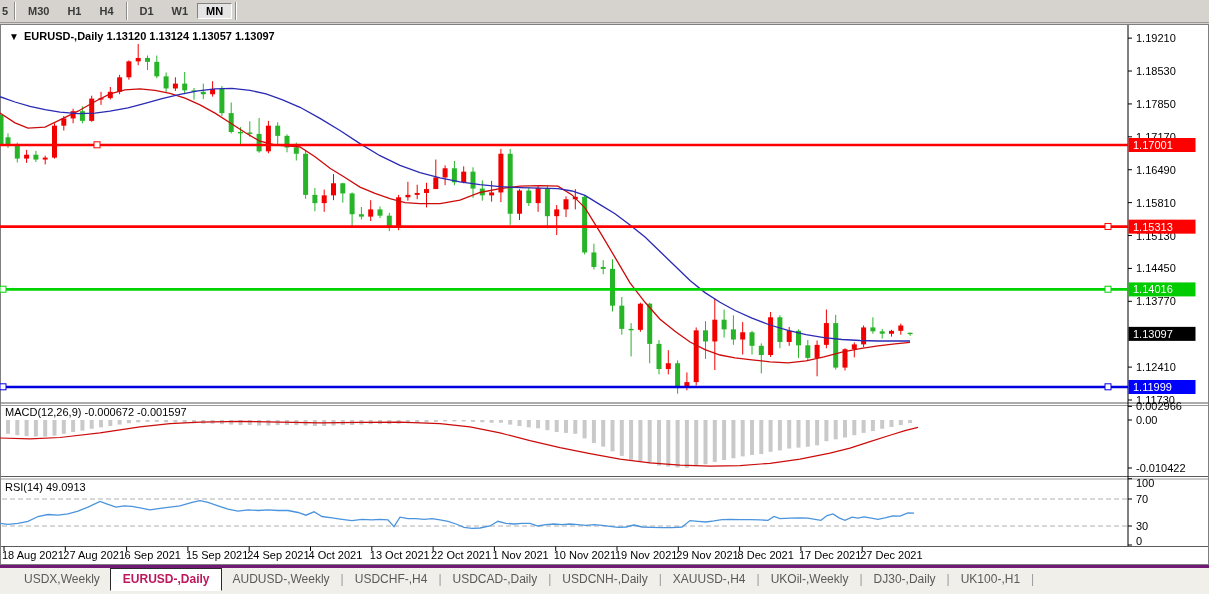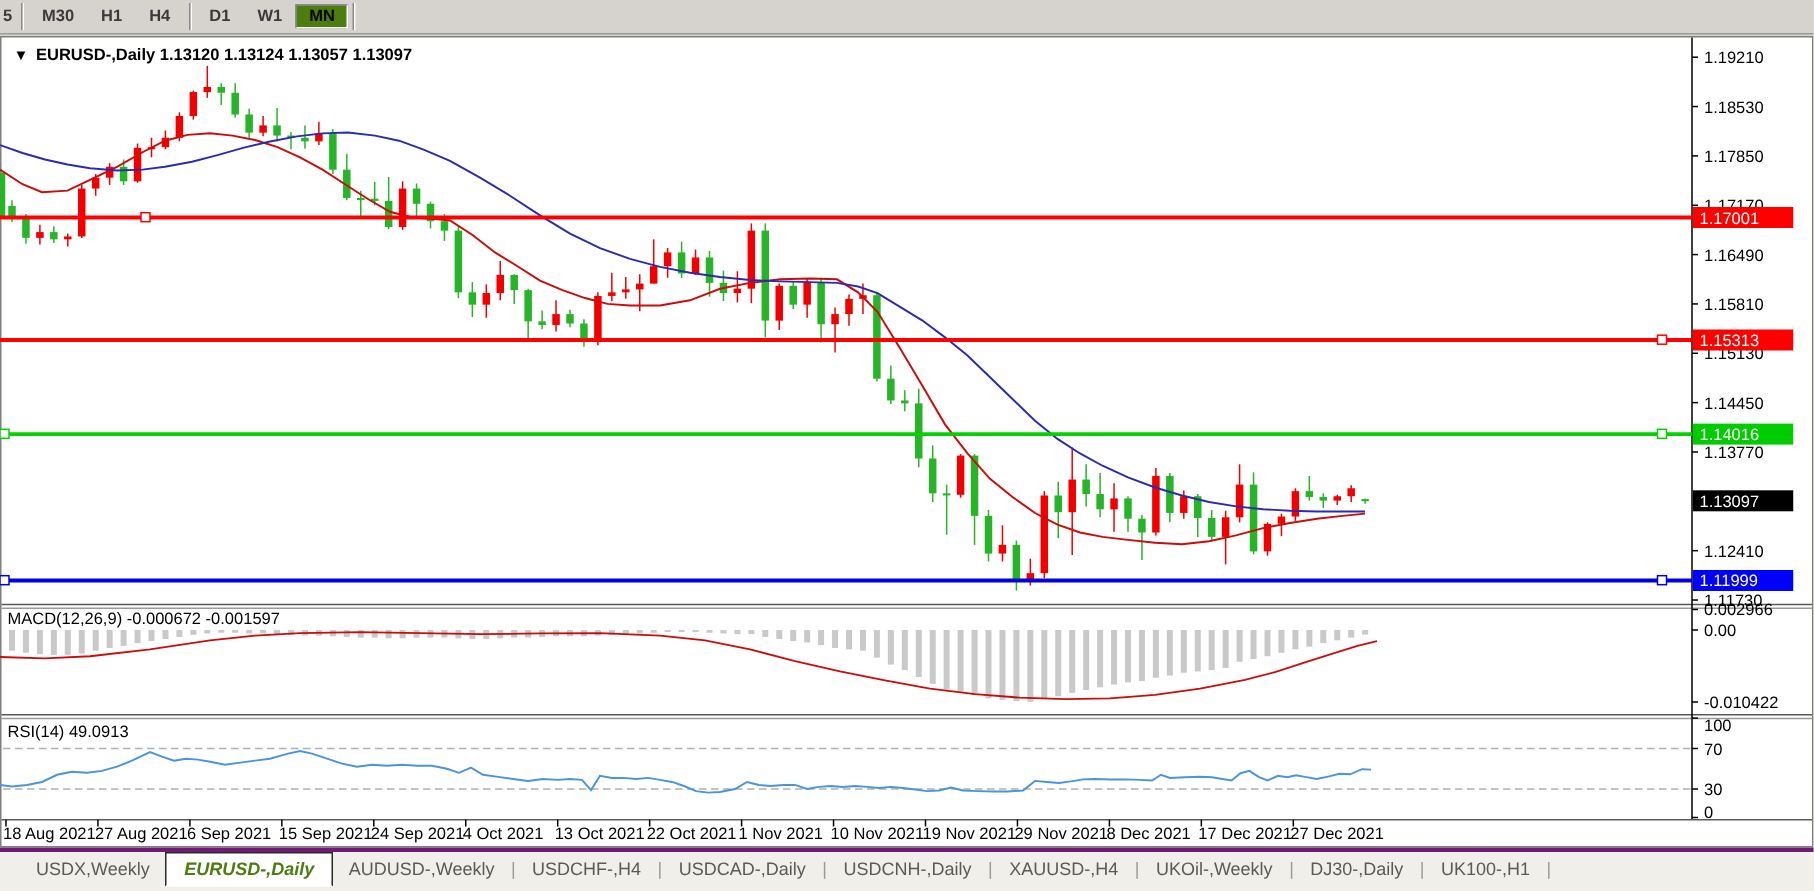--- a/index.html
+++ b/index.html
@@ -10,31 +10,31 @@
     -webkit-font-smoothing:none;
   }
   #chart-svg{position:absolute;top:0;left:0;z-index:1;}
   .toolbar{
     position:absolute;top:0;left:0;width:1209px;height:22px;z-index:5;
     background:#d6d3ce;border-bottom:1px solid #9a9a9a;
     display:flex;align-items:center;font-size:11px;color:#3a3a3a;font-weight:bold;
   }
   .tfbtn{display:inline-block;padding:2px 9px;cursor:default;}
   .tfbtn.cut{width:7px;padding:2px 2px;overflow:hidden;}
-  .tfbtn.active{border:1px solid;border-color:#828282 #ffffff #ffffff #828282;background:#4d7c0f;padding:1px 8px;color:#000;}
+  .tfbtn.active{border:1px solid;border-color:#828282 #ffffff #ffffff #828282;background:#e5e5e5;padding:1px 8px;color:#000;}
   .tfsep{display:inline-block;width:0;height:18px;border-left:1px solid #8c8c8c;border-right:1px solid #fff;margin:0 3px;}
   .tabbar{
     position:absolute;top:565px;left:0;width:1209px;height:29px;z-index:5;
     background:#f1efe9;border-top:3px solid #701a75;
     display:flex;align-items:flex-start;padding-left:14px;box-sizing:border-box;
     font-size:12px;color:#5a5a5a;white-space:nowrap;
   }
   .tab{display:inline-block;padding:4px 10px 3px 10px;cursor:default;}
   .tab.active{background:#fff;border:1px solid #2a2a2a;border-bottom:1px solid #fff;
-    font-weight:bold;color:#4d7c0f;padding:3px 12px 4px 12px;font-style:italic;}
+    font-weight:bold;color:#be185d;padding:3px 12px 4px 12px;}
   .tabsep{display:inline-block;padding:4px 1px;color:#9a9a9a;}
   .tabarrows{position:absolute;right:26px;top:9px;font-size:9px;color:#8a8a8a;letter-spacing:16px;}
   text{font-family:"Liberation Sans","DejaVu Sans",sans-serif;}
 </style>
 </head>
 <body>
 
 <div class="toolbar">
   <span class="tfbtn cut">5</span>
   <span class="tfsep"></span>

